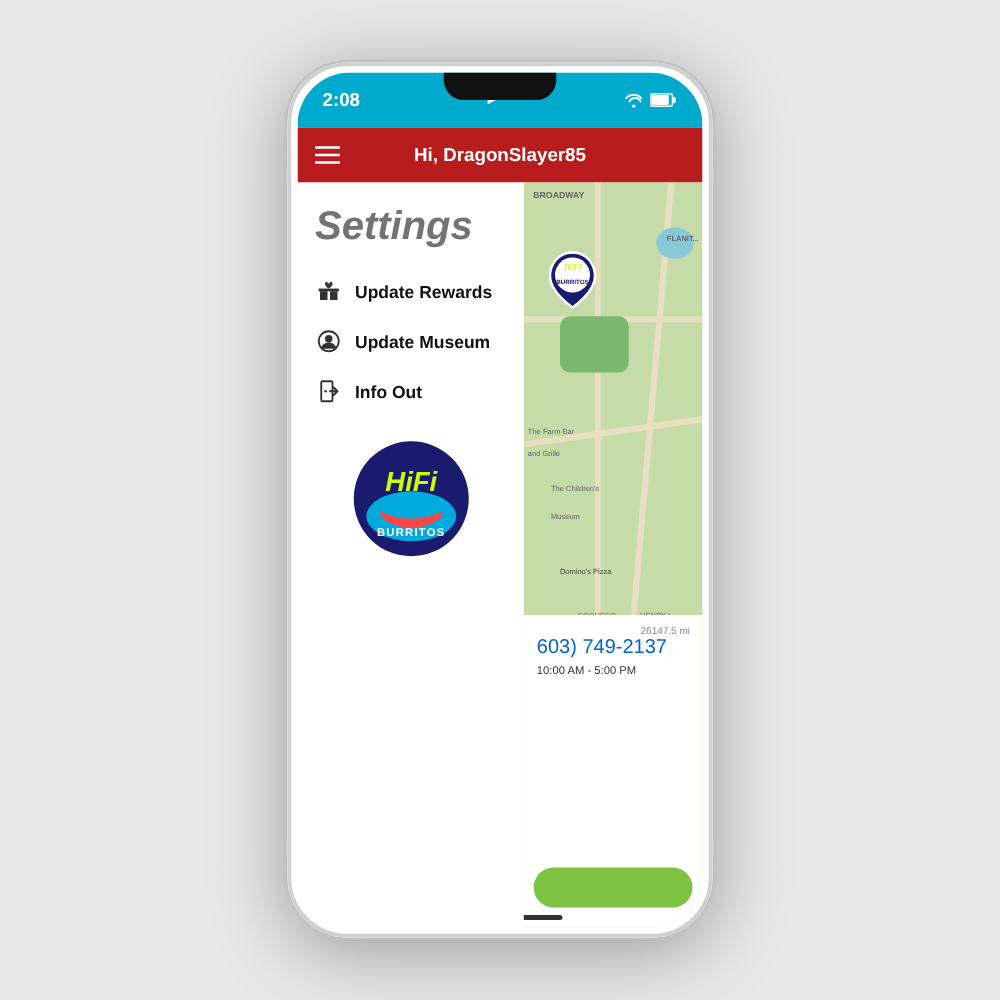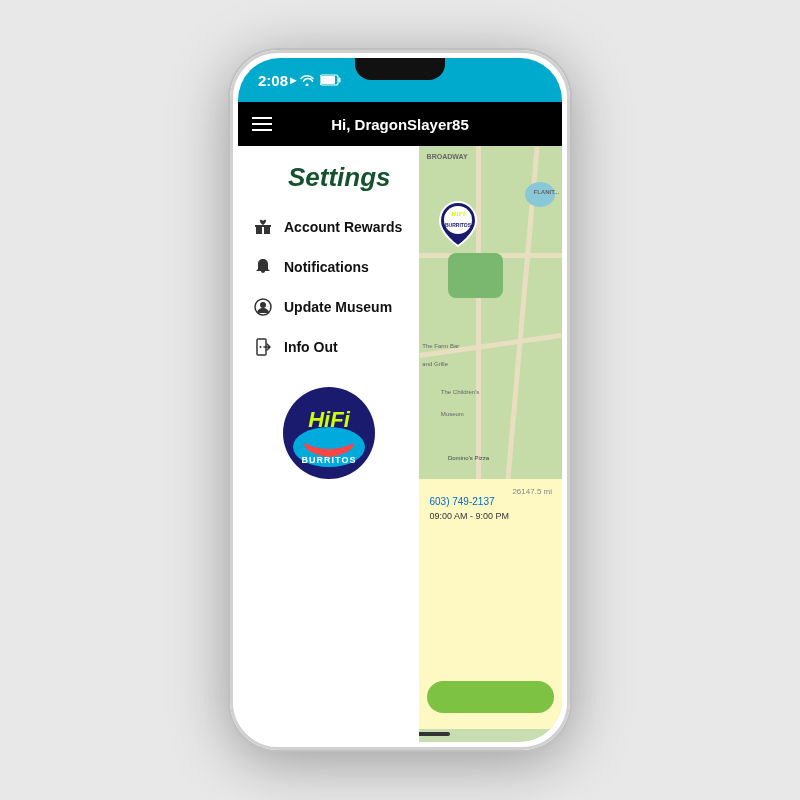--- a/index.html
+++ b/index.html
@@ -37,21 +37,21 @@
       overflow: hidden;
       background: white;
     }
 
     
     .status-bar {
       background: #00aacc;
       height: 44px;
       display: flex;
       align-items: center;
-      justify-content: flex-start;
+      justify-content: space-between;
       padding: 0 20px;
       position: relative;
     }
 
     .status-time {
       color: white;
       font-weight: 600;
       font-size: 15px;
     }
 
@@ -62,21 +62,21 @@
       position: absolute;
       top: 0; left: 50%; transform: translateX(-50%);
     }
 
     .status-icons {
       display: flex; gap: 5px; align-items: center;
     }
 
     
     .nav-bar {
-      background: #000000;
+      background: #b91c1c;
       height: 44px;
       display: flex; align-items: center; justify-content: center;
       position: relative;
     }
 
     .nav-hamburger {
       position: absolute; left: 14px;
       display: flex; flex-direction: column; gap: 4px; cursor: pointer;
     }
     .nav-hamburger span {
@@ -97,26 +97,25 @@
     
     .settings-panel {
       width: 56%;
       background: white;
       padding: 16px 14px;
       overflow-y: auto;
       z-index: 10;
     }
 
     .settings-title {
-      font-size: 26px;
+      font-size: 32px;
       font-weight: 800;
-      color: #14532d;
+      color: #737373;
       font-style: italic;
       margin-bottom: 14px;
-      margin-left: 36px;
     }
 
     .menu-item {
       display: flex;
       align-items: center;
       gap: 10px;
       padding: 9px 0;
       cursor: pointer;
       border-bottom: none;
     }
@@ -145,21 +144,21 @@
       position: absolute;
       right: 0; top: 0;
       width: 44%;
       height: 100%;
       background: #c8ddb0;
       overflow: hidden;
     }
 
     .map-link {
       color: #0066cc;
-      font-size: 10px;
+      font-size: 16px;
       display: block;
       margin-bottom: 3px;
     }
 
     .map-text {
       color: #333;
       font-size: 9px;
       line-height: 1.4;
     }
 
@@ -179,23 +178,23 @@
       bottom: 6px;
       left: 50%; transform: translateX(-50%);
       width: 100px; height: 4px;
       background: #333;
       border-radius: 2px;
     }
 
     
     .info-panel {
       position: absolute;
-      bottom: 13px; left: 0; right: 0;
+      bottom: 0; left: 0; right: 0;
       height: 42%;
-      background: #fef9c3;
+      background: #ffffff;
       padding: 8px 10px 40px;
     }
   </style>
 </head>
 <body>
 
 <div class="phone-outer">
   <div class="phone-inner">
 
     <div class="status-bar">
@@ -236,32 +235,23 @@
           <div class="menu-item-icon">
             <svg width="20" height="20" viewBox="0 0 20 20">
               <rect x="2" y="8" width="16" height="2" fill="#333"></rect>
               <rect x="3" y="10" width="6" height="7" fill="#333"></rect>
               <rect x="11" y="10" width="6" height="7" fill="#333"></rect>
               <rect x="2" y="8" width="7" height="2" fill="#333"></rect>
               <rect x="11" y="8" width="7" height="2" fill="#333"></rect>
               <path d="M10 8 C10 8 7 6 7 4 C7 2.5 8.5 2 10 4 C11.5 2 13 2.5 13 4 C13 6 10 8 10 8Z" fill="#333"></path>
             </svg>
           </div>
-          <span class="menu-item-label">Account Rewards</span>
-        </div>
-
-        <div class="menu-item">
-          <div class="menu-item-icon">
-            <svg width="20" height="20" viewBox="0 0 20 20">
-              <path d="M10 2 C7 2 5 4 5 7 L5 12 L3 14 L17 14 L15 12 L15 7 C15 4 13 2 10 2Z" fill="#333"></path>
-              <path d="M8 14 C8 15.1 8.9 16 10 16 C11.1 16 12 15.1 12 14" fill="#333"></path>
-            </svg>
-          </div>
-          <span class="menu-item-label">Notifications</span>
-        </div>
+          <span class="menu-item-label">Update Rewards</span>
+        </div>
+
 
 
 
         <div class="menu-item">
           <div class="menu-item-icon">
             <svg width="20" height="20" viewBox="0 0 20 20">
               <circle cx="10" cy="10" r="8" fill="none" stroke="#333" stroke-width="1.5"></circle>
               <circle cx="10" cy="8" r="3" fill="#333"></circle>
               <path d="M4 16 C4 13 7 11 10 11 C13 11 16 13 16 16" fill="#333"></path>
             </svg>
@@ -327,21 +317,21 @@
           </div>
 
           <div style="position:absolute;bottom:12%;left:20%;color:#444;font-size:6px;">Domino's Pizza</div>
           <div style="position:absolute;bottom:2%;left:30%;color:#888;font-size:6px;font-weight:600;">COCHECO</div>
           <div style="position:absolute;bottom:2%;left:65%;color:#888;font-size:6px;font-weight:600;">HENRY L...</div>
         </div>
 
         <div class="info-panel">
           <div style="color:#888;font-size:8px;text-align:right;">26147.5 mi</div>
           <a class="map-link">603) 749-2137</a>
-          <div class="map-text">09:00 AM - 9:00 PM</div>
+          <div class="map-text">10:00 AM - 5:00 PM</div>
 
           <div class="order-button"></div>
         </div>
       </div>
 
     </div>
 
     <div class="home-indicator"></div>
 
   </div>

